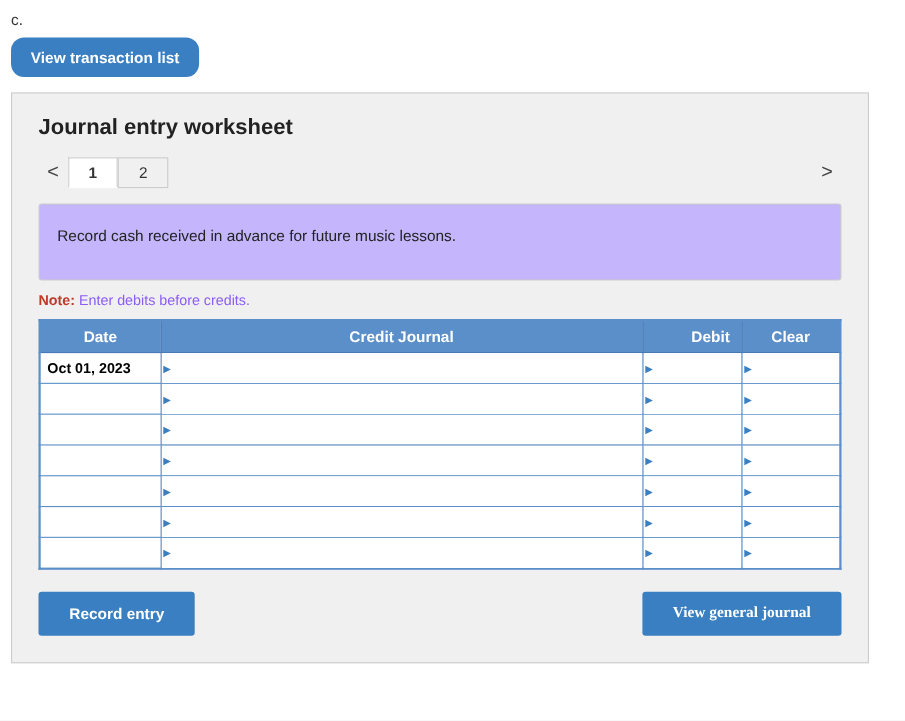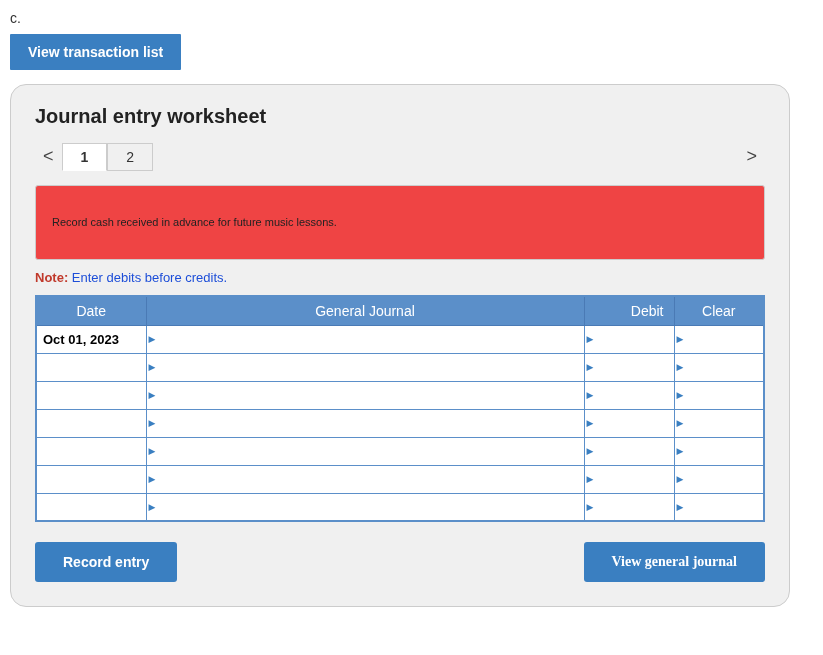--- a/index.html
+++ b/index.html
@@ -16,27 +16,27 @@
       color: #333;
     }
     .btn-view-transaction {
       background-color: #3a7fc1;
       color: #fff;
       border: none;
       padding: 10px 18px;
       font-size: 14px;
       font-weight: bold;
       cursor: pointer;
-      border-radius: 1px;
+      border-radius: 12px;
       margin-bottom: 14px;
     }
     .worksheet-container {
       background: #f0f0f0;
       border: 1px solid #ccc;
-      border-radius: 16px;
+      border-radius: 0;
       padding: 20px 24px 24px 24px;
       max-width: 780px;
     }
     .worksheet-title {
       font-size: 20px;
       font-weight: bold;
       color: #222;
       margin-bottom: 14px;
     }
     .tabs-row {
@@ -63,49 +63,49 @@
     .tab.active {
       background: #fff;
       font-weight: bold;
       border-bottom: 1px solid #fff;
       z-index: 1;
     }
     .tab:not(.active) {
       background: #f0f0f0;
     }
     .instruction-box {
-      background: #ef4444;
+      background: #c4b5fd;
       border: 1px solid #ccc;
       border-radius: 3px;
-      padding: 28px 16px;
+      padding: 18px 16px;
       margin-bottom: 10px;
       min-height: 70px;
-      font-size: 11px;
+      font-size: 14px;
       color: #222;
       line-height: 1.5;
     }
     .note-text {
       color: #c0392b;
       font-size: 13px;
       margin-bottom: 10px;
     }
     .note-text span {
-      color: #1d4ed8;
+      color: #8b5cf6;
     }
     
     .journal-table {
       width: 100%;
       border-collapse: collapse;
       border: 2px solid #5b8fc9;
       margin-bottom: 20px;
     }
     .journal-table th {
       background-color: #5b8fc9;
       color: #fff;
-      font-weight: normal;
+      font-weight: bold;
       font-size: 14px;
       padding: 6px 10px;
       border: 1px solid #4a7ab5;
       text-align: center;
     }
     .journal-table th.date-col {
       width: 110px;
       text-align: center;
     }
     .journal-table th.journal-col {
@@ -194,21 +194,21 @@
   </div>
 
   <div class="note-text">
     <strong>Note:</strong><span> Enter debits before credits.</span>
   </div>
 
   <table class="journal-table">
     <thead>
       <tr>
         <th class="date-col">Date</th>
-        <th class="journal-col">General Journal</th>
+        <th class="journal-col">Credit Journal</th>
         <th class="debit-col">Debit</th>
         <th class="credit-col">Clear</th>
       </tr>
     </thead>
     <tbody id="table-body">
     <tr>
           <td><input type="text" value="Oct 01, 2023" style=""></td>
           <td class="has-arrow"><input type="text" style=""></td>
           <td class="has-arrow"><input type="text" style=""></td>
           <td class="has-arrow"><input type="text" style=""></td>

